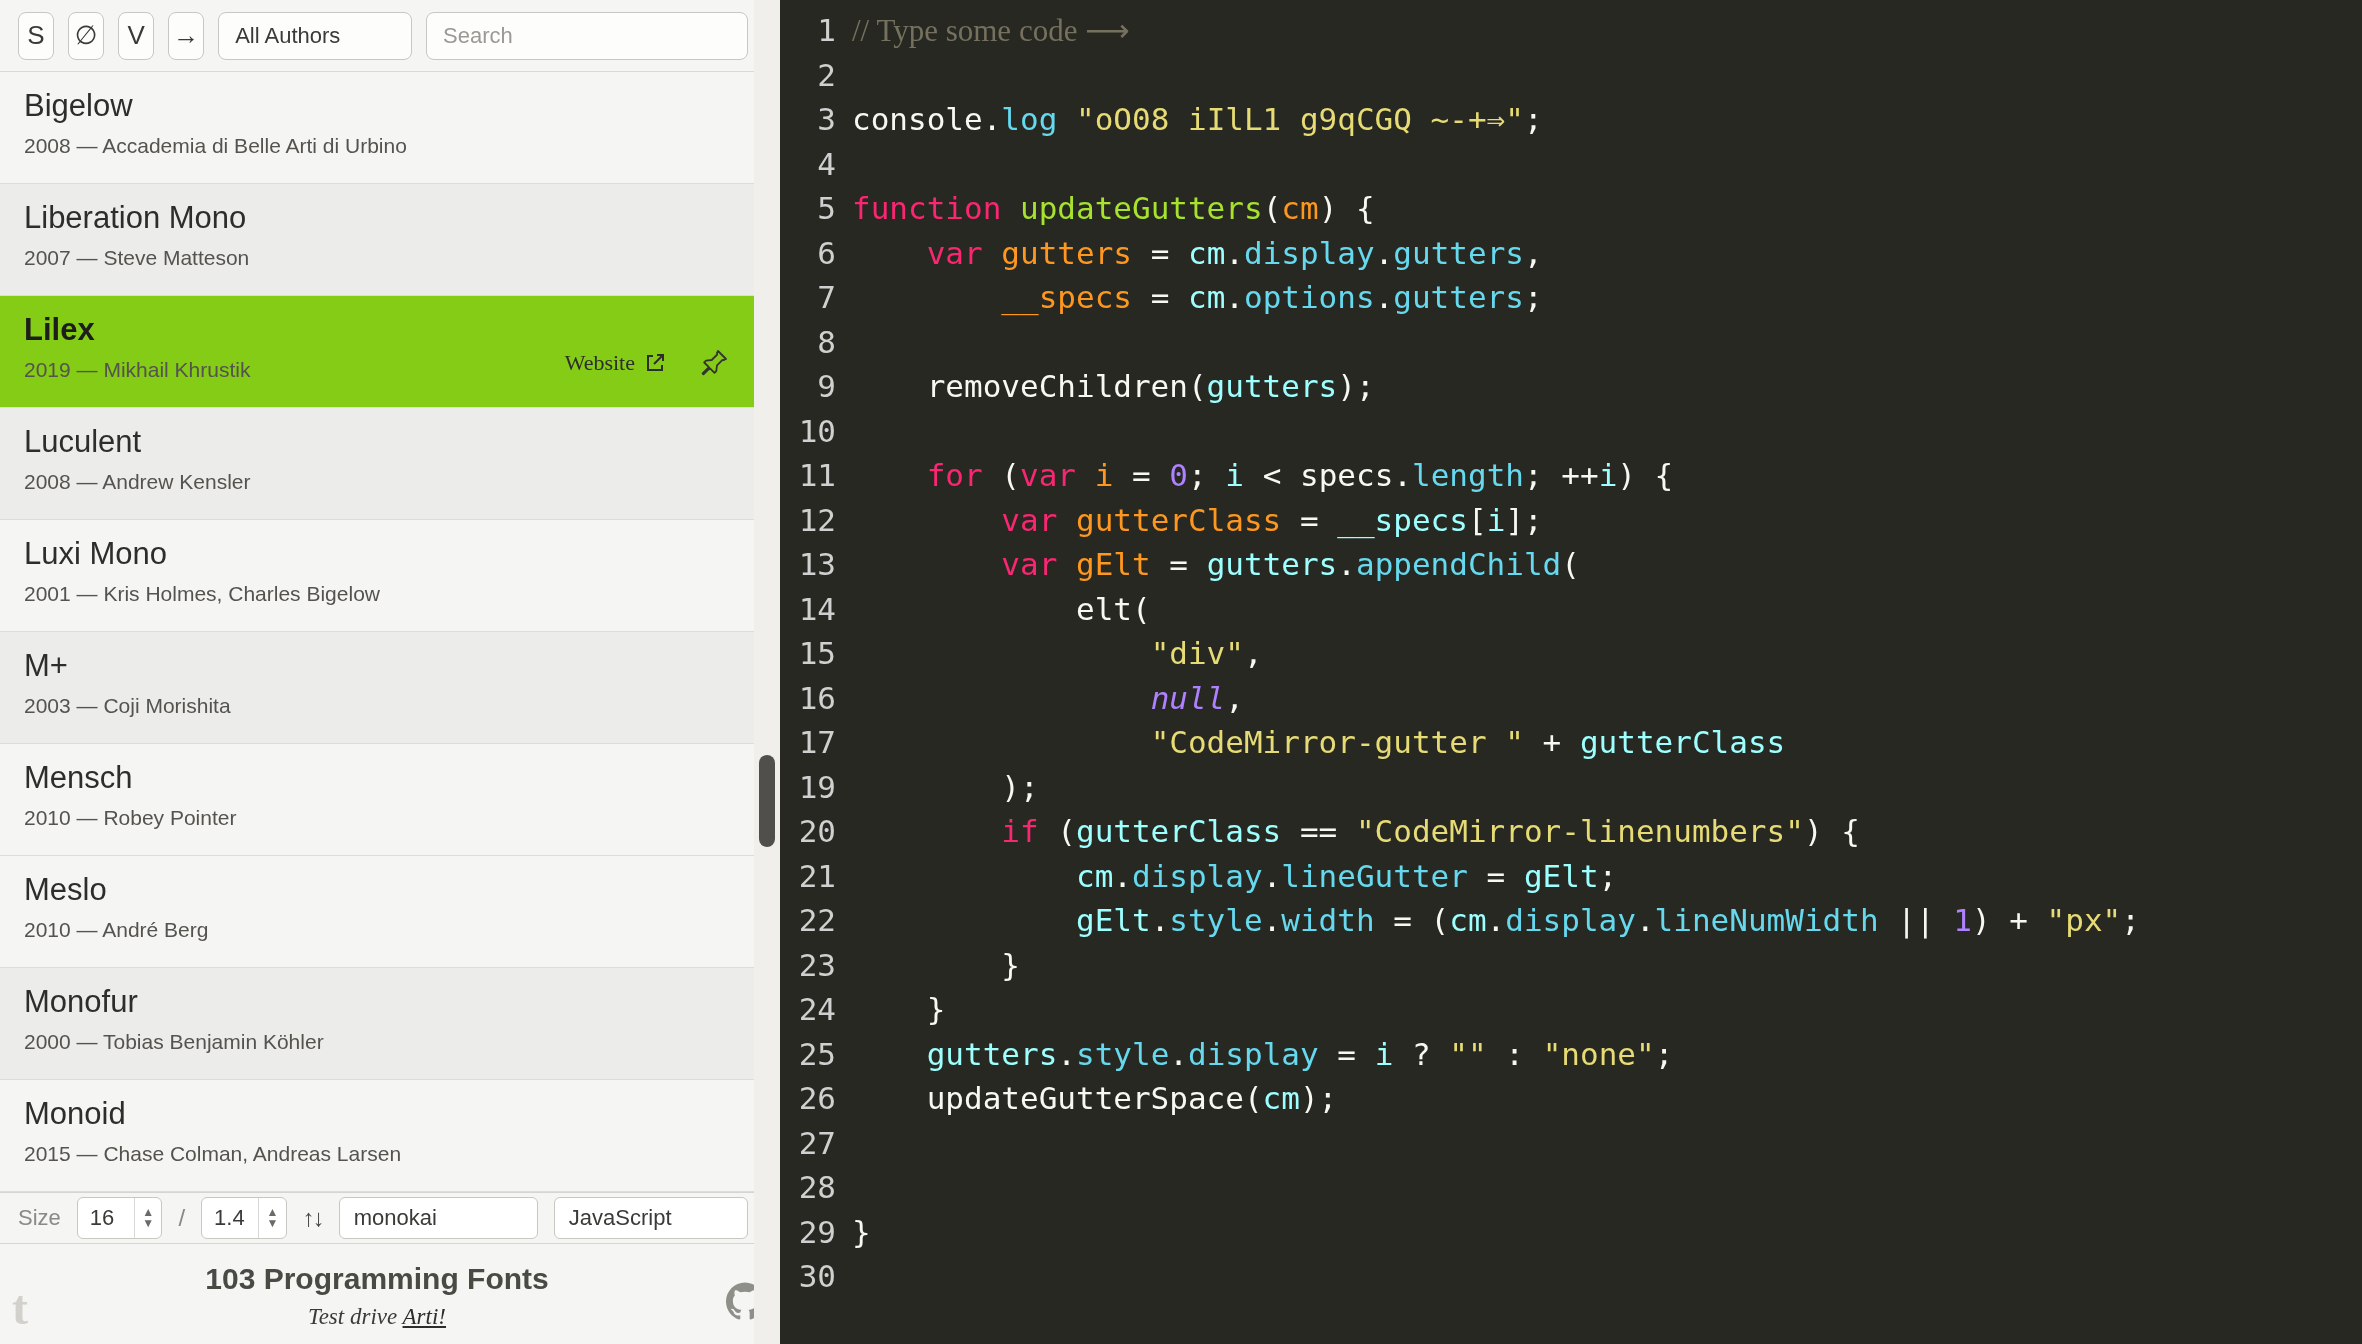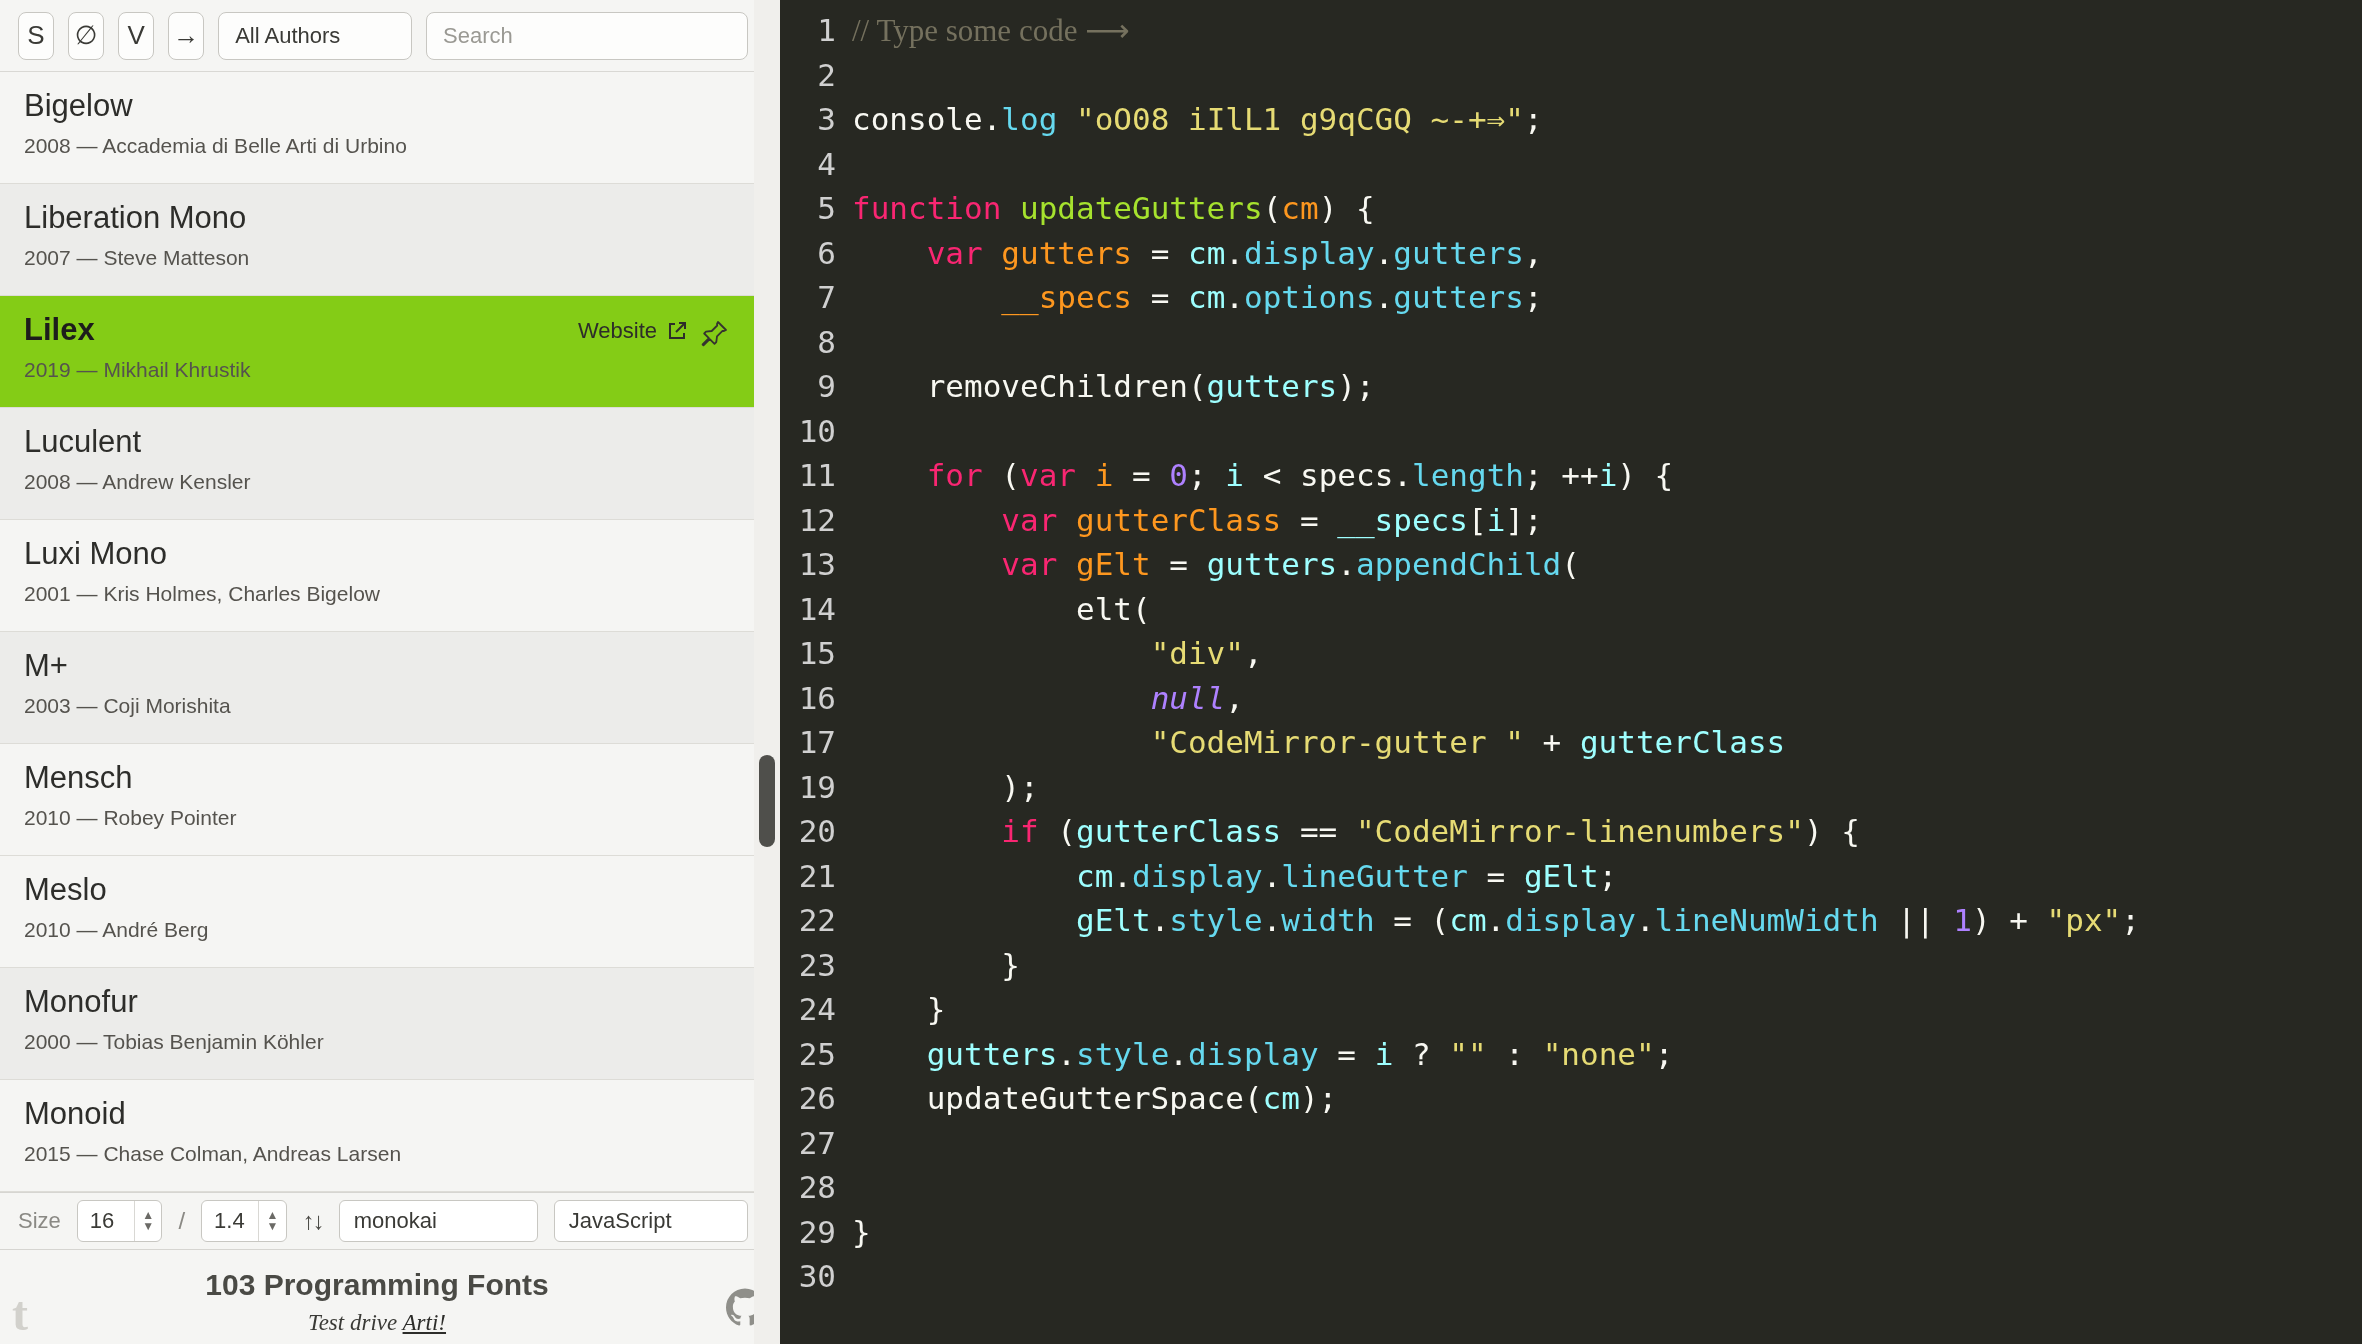--- a/index.html
+++ b/index.html
@@ -29,27 +29,27 @@
   }
   .search-input::placeholder { color:#9a9993; }
 
   .font-list { padding-right:26px; }
   .font-item { height:112px; padding:16px 24px 0 24px; border-bottom:1px solid #dddcd7; background:#f5f5f3; cursor:pointer; }
   .font-item.alt { background:#ececea; }
   .font-item.selected { background:#84cc16; display:flex; justify-content:space-between; }
   .font-name { font-size:31px; color:#2d2d2a; margin-bottom:10px; }
   .font-item.selected .font-name { font-weight:bold; color:#1d1d1b; }
   .font-meta { font-size:21px; color:#55534e; }
-  .fi-right { display:flex; align-items:flex-start; gap:9px; padding-top:6px; }
+  .fi-right { display:flex; align-items:center; gap:31px; padding-top:6px;font-family:Liberation Serif, serif; }
   .website-link { display:flex; align-items:center; gap:8px; font-size:22px; color:#2d2d2a; text-decoration:none; cursor:pointer; }
   .website-link svg, .pin svg { display:block; }
   .pin { cursor:pointer; }
 
   
-  .controls { height:58px; display:flex; align-items:center; gap:16px; padding:0 18px; border-top:1px solid #d6d5d1; border-bottom:1px solid #d6d5d1; padding-right:32px; }
+  .controls { height:52px; display:flex; align-items:center; gap:16px; padding:0 18px; border-top:1px solid #d6d5d1; border-bottom:1px solid #d6d5d1; padding-right:32px; }
   .ctl-label { font-size:22px; color:#8a8984; }
   .num-wrap { display:flex; align-items:stretch; height:42px; background:#fff; border:1px solid #c8c7c2; border-radius:6px; overflow:hidden; }
   .num-input { width:56px; border:none; outline:none; font-size:22px; color:#3a3a36; padding-left:12px; background:transparent; font-family:"Liberation Sans",sans-serif; }
   .spinner { width:28px; border-left:1px solid #d9d8d4; display:flex; flex-direction:column; align-items:center; justify-content:center; }
   .spinner span { font-size:12px; line-height:11px; color:#6b6a66; cursor:pointer; }
   .slash { font-size:24px; color:#8a8984; }
   .updown { font-size:24px; color:#4a4944; letter-spacing:-2px; cursor:pointer; }
   .select-field { height:42px; background:#fff; border:1px solid #c8c7c2; border-radius:6px; display:flex; align-items:center; padding:0 14px; font-size:22px; color:#3a3a36; cursor:pointer; }
   .theme-field { width:200px; }
   .lang-field { width:195px; }

